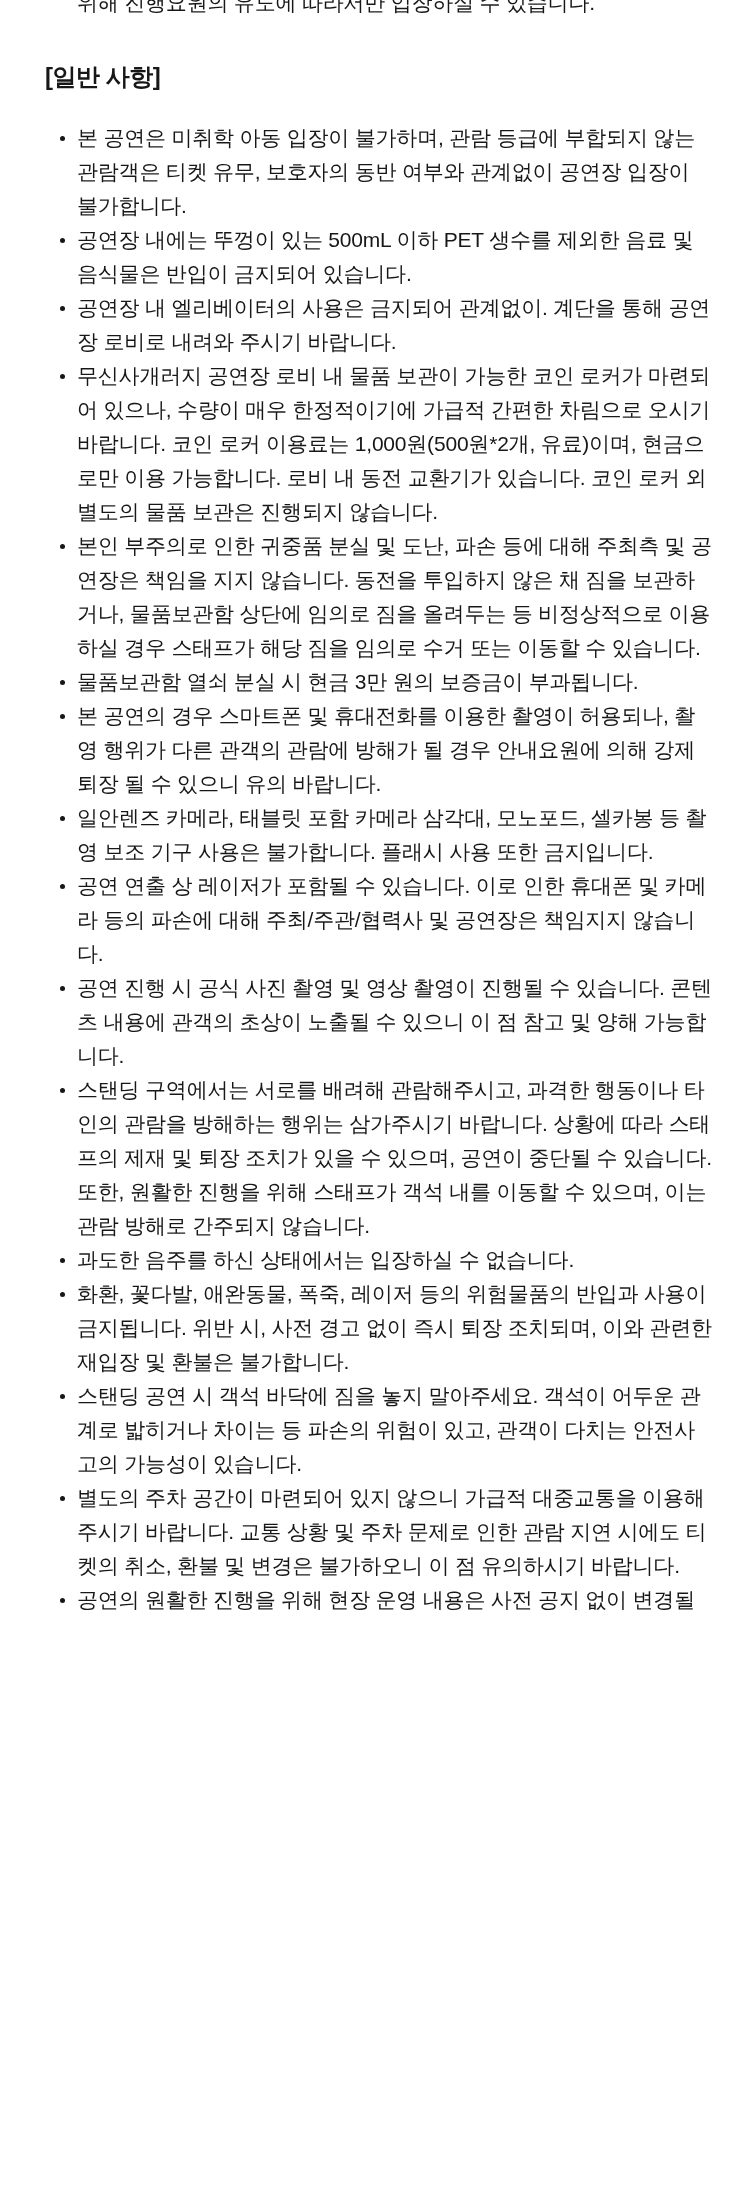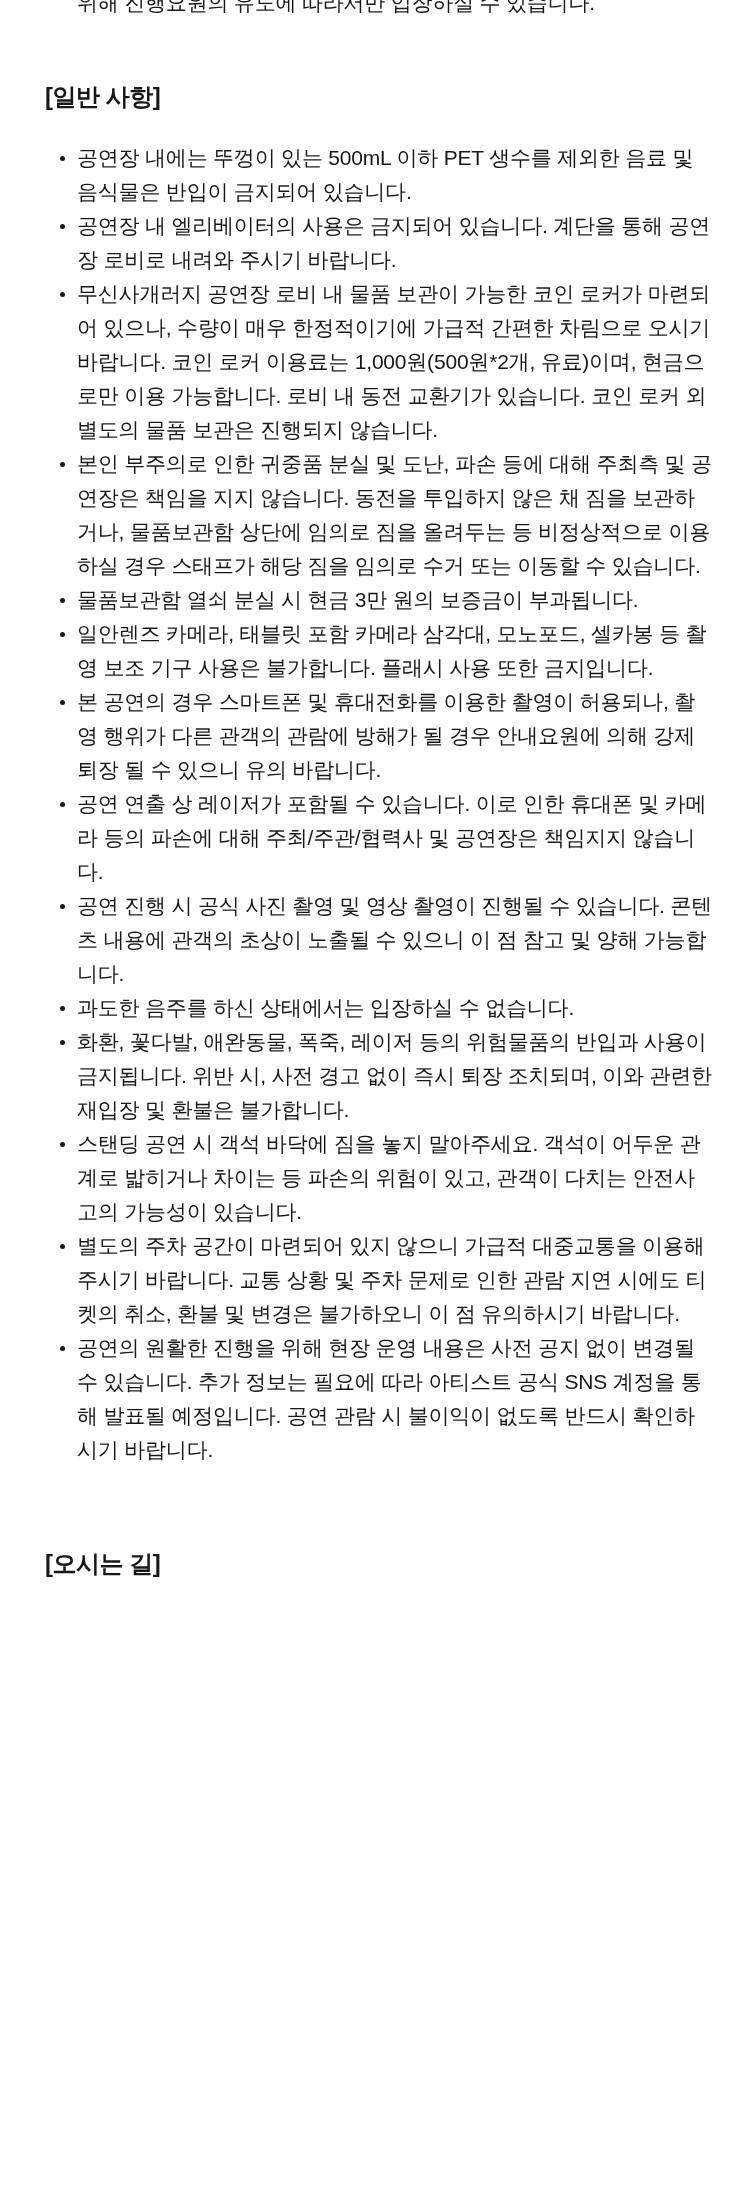--- a/index.html
+++ b/index.html
@@ -25,21 +25,21 @@
   }
   
   .clipped-line {
     margin: -14px 0 0 32px;
   }
   h2.section-heading {
     font-size: 24px;
     line-height: 34px;
     font-weight: 700;
     letter-spacing: -0.5px;
-    margin: 60px 0 0 0;
+    margin: 40px 0 0 0;
   }
   h2.section-heading.second {
     margin-top: 80px;
   }
   ul.notice-list {
     list-style: none;
     margin: 27px 0 0 0;
     padding: 0 0 0 15px;
   }
   ul.notice-list > li {
@@ -70,29 +70,31 @@
 <body>
 
 <div class="page">
   <div class="content">
 
     <p class="clipped-line">위해 진행요원의 유도에 따라서만 입장하실 수 있습니다.</p>
 
     <h2 class="section-heading">[일반 사항]</h2>
 
     <ul class="notice-list">
+      <li>본 공연은 미취학 아동 입장이 불가하며, 관람 등급에 부합되지 않는 관람객은 티켓 유무, 보호자의 동반 여부와 관계없이 공연장 입장이 불가합니다.</li>
       <li>공연장 내에는 뚜껑이 있는 500mL 이하 PET 생수를 제외한 음료 및 음식물은 반입이 금지되어 있습니다.</li>
-      <li>공연장 내 엘리베이터의 사용은 금지되어 있습니다. 계단을 통해 공연장 로비로 내려와 주시기 바랍니다.</li>
+      <li>공연장 내 엘리베이터의 사용은 금지되어 관계없이. 계단을 통해 공연장 로비로 내려와 주시기 바랍니다.</li>
       <li>무신사개러지 공연장 로비 내 물품 보관이 가능한 코인 로커가 마련되어 있으나, 수량이 매우 한정적이기에 가급적 간편한 차림으로 오시기 바랍니다. 코인 로커 이용료는 1,000원(500원*2개, 유료)이며, 현금으로만 이용 가능합니다. 로비 내 동전 교환기가 있습니다. 코인 로커 외 별도의 물품 보관은 진행되지 않습니다.</li>
       <li>본인 부주의로 인한 귀중품 분실 및 도난, 파손 등에 대해 주최측 및 공연장은 책임을 지지 않습니다. 동전을 투입하지 않은 채 짐을 보관하거나, 물품보관함 상단에 임의로 짐을 올려두는 등 비정상적으로 이용하실 경우 스태프가 해당 짐을 임의로 수거 또는 이동할 수 있습니다.</li>
       <li>물품보관함 열쇠 분실 시 현금 3만 원의 보증금이 부과됩니다.</li>
+      <li>본 공연의 경우 스마트폰 및 휴대전화를 이용한 촬영이 허용되나, 촬영 행위가 다른 관객의 관람에 방해가 될 경우 안내요원에 의해 강제 퇴장 될 수 있으니 유의 바랍니다.</li>
       <li>일안렌즈 카메라, 태블릿 포함 카메라 삼각대, 모노포드, 셀카봉 등 촬영 보조 기구 사용은 불가합니다. 플래시 사용 또한 금지입니다.</li>
-      <li>본 공연의 경우 스마트폰 및 휴대전화를 이용한 촬영이 허용되나, 촬영 행위가 다른 관객의 관람에 방해가 될 경우 안내요원에 의해 강제 퇴장 될 수 있으니 유의 바랍니다.</li>
       <li>공연 연출 상 레이저가 포함될 수 있습니다. 이로 인한 휴대폰 및 카메라 등의 파손에 대해 주최/주관/협력사 및 공연장은 책임지지 않습니다.</li>
       <li>공연 진행 시 공식 사진 촬영 및 영상 촬영이 진행될 수 있습니다. 콘텐츠 내용에 관객의 초상이 노출될 수 있으니 이 점 참고 및 양해 가능합니다.</li>
+      <li>스탠딩 구역에서는 서로를 배려해 관람해주시고, 과격한 행동이나 타인의 관람을 방해하는 행위는 삼가주시기 바랍니다. 상황에 따라 스태프의 제재 및 퇴장 조치가 있을 수 있으며, 공연이 중단될 수 있습니다. 또한, 원활한 진행을 위해 스태프가 객석 내를 이동할 수 있으며, 이는 관람 방해로 간주되지 않습니다.</li>
       <li>과도한 음주를 하신 상태에서는 입장하실 수 없습니다.</li>
       <li>화환, 꽃다발, 애완동물, 폭죽, 레이저 등의 위험물품의 반입과 사용이 금지됩니다. 위반 시, 사전 경고 없이 즉시 퇴장 조치되며, 이와 관련한 재입장 및 환불은 불가합니다.</li>
       <li>스탠딩 공연 시 객석 바닥에 짐을 놓지 말아주세요. 객석이 어두운 관계로 밟히거나 차이는 등 파손의 위험이 있고, 관객이 다치는 안전사고의 가능성이 있습니다.</li>
       <li>별도의 주차 공간이 마련되어 있지 않으니 가급적 대중교통을 이용해 주시기 바랍니다. 교통 상황 및 주차 문제로 인한 관람 지연 시에도 티켓의 취소, 환불 및 변경은 불가하오니 이 점 유의하시기 바랍니다.</li>
       <li>공연의 원활한 진행을 위해 현장 운영 내용은 사전 공지 없이 변경될 수 있습니다. 추가 정보는 필요에 따라 아티스트 공식 SNS 계정을 통해 발표될 예정입니다. 공연 관람 시 불이익이 없도록 반드시 확인하시기 바랍니다.</li>
     </ul>
 
     <h2 class="section-heading second">[오시는 길]</h2>
 
     <ul class="notice-list">

